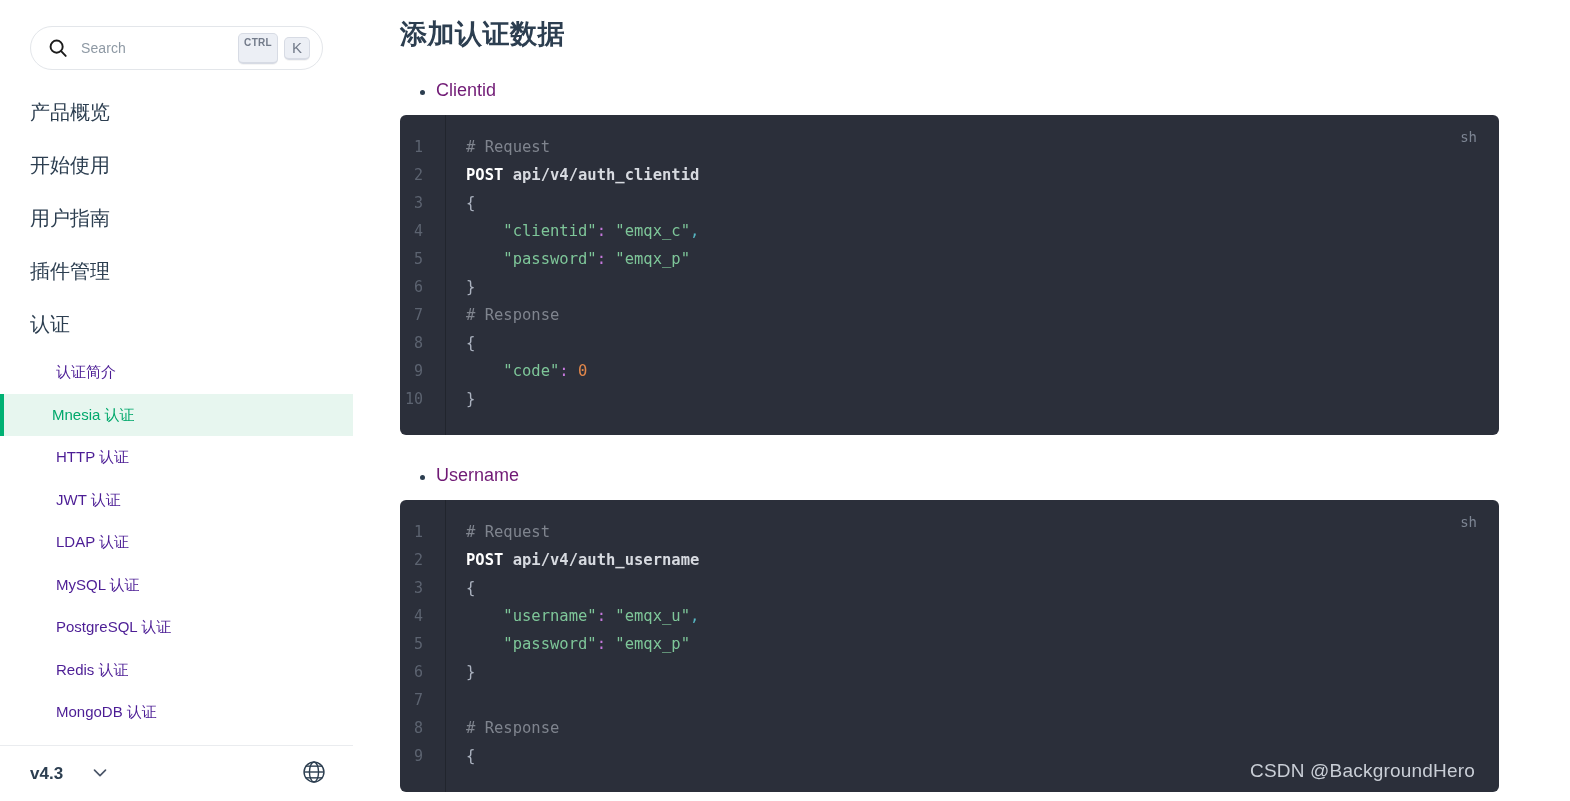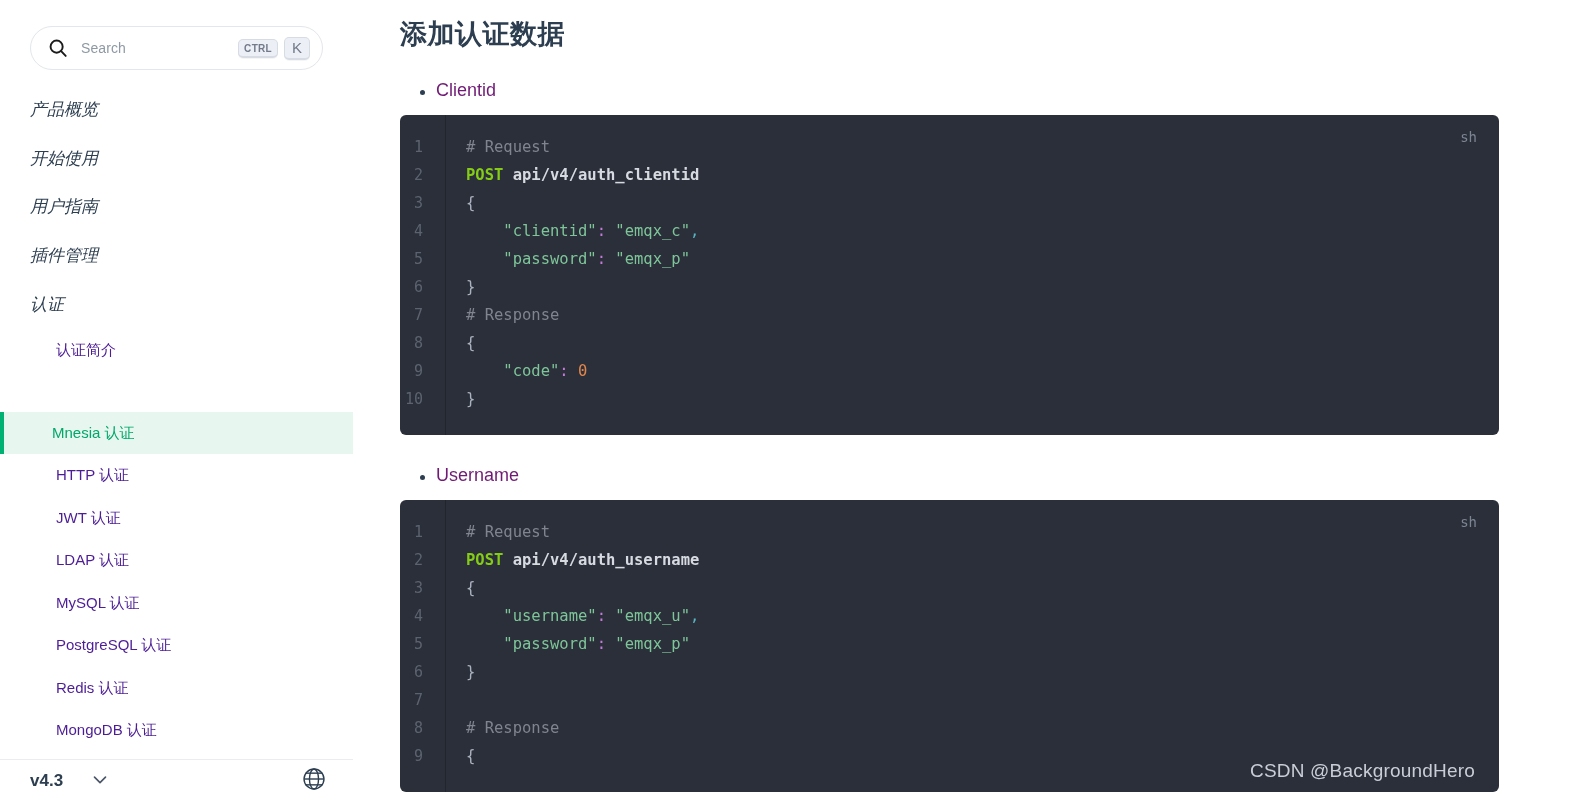--- a/index.html
+++ b/index.html
@@ -44,52 +44,50 @@
   .kbd-group { display: flex; gap: 6px; align-items: center; }
   .kbd {
     display: inline-flex; align-items: center; justify-content: center;
     background: #eceff5;
     border: 1px solid #d7dbe4;
     border-bottom-width: 2px;
     border-radius: 5px;
     color: #737b8a;
     box-shadow: 0 1px 0 rgba(0,0,0,.04);
   }
-  .kbd.ctrl { font-size: 10px; font-weight: 700; padding: 3px 5px 2px; letter-spacing:.3px;}
+  .kbd.ctrl { font-size: 10px; font-weight: 700; padding: 3px 5px 14px; letter-spacing:.3px;}
   .kbd.k    { font-size: 15px; padding: 1px 7px 2px; }
 
   .nav { padding: 16px 0 10px 0; }
   .nav-top {
     display: block;
     padding: 12px 30px;
-    font-size: 17px;
+    font-size: 20px;
     color: #2c3e50;
     line-height: 1.45;
     cursor: pointer;
     text-decoration: none;
-    font-style: italic;
   }
   .nav-sub {
     display: block;
     position: relative;
     padding: 10px 30px 10px 52px;
     font-size: 15px;
     color: #4c1d95;
     line-height: 1.5;
     cursor: pointer;
     text-decoration: none;
     border-left: 4px solid transparent;
   }
   .nav-sub.active {
     background: #e7f6ef;
     border-left: 4px solid #00b173;
     color: #00a86b;
     padding-left: 48px;
     font-weight: 500;
-    margin-top: 40px;
   }
 
   
   .sb-scrollbar {
     position: absolute;
     left: 353px; top: 0;
     width: 22px; height: 755px;
     background: #f0f0f0;
     border-left: 1px solid #e8e8e8;
   }
@@ -108,21 +106,21 @@
   .sb-thumb {
     position: absolute; left: 2px; top: 19px;
     width: 17px; height: 337px;
     background: #c1c1c1;
     border-radius: 1px;
   }
 
   .sidebar-footer {
     position: absolute;
     left: 0; bottom: 0;
-    width: 353px; height: 42px;
+    width: 353px; height: 56px;
     border-top: 1px solid #eaecef;
     display: flex; align-items: center;
     padding: 0 26px 0 30px;
     background: #fff;
   }
   .version { font-size: 17px; font-weight: 700; color: #2c3e50; }
   .chev { margin-left: 26px; display:block; }
   .globe { margin-left: auto; display:block; }
 
   
@@ -197,21 +195,21 @@
   .cl {
     flex: 1 1 auto;
     padding-left: 21px;
     font-family: "DejaVu Sans Mono", monospace;
     font-size: 15.5px;
     line-height: 28px;
     white-space: pre;
     color: #abb2bf;
   }
   .t-comment { color: #7f848e; }
-  .t-kw      { color: #84cc16; font-weight: 700; }
+  .t-kw      { color: #ffffff; font-weight: 700; }
   .t-path    { color: #d7dae0; font-weight: 700; }
   .t-punc    { color: #abb2bf; }
   .t-str     { color: #7ec699; }
   .t-key     { color: #7ec699; }
   .t-colon   { color: #c678dd; }
   .t-comma   { color: #56b6c2; }
   .t-num     { color: #e2874a; }
 
   .watermark {
     position: absolute;

